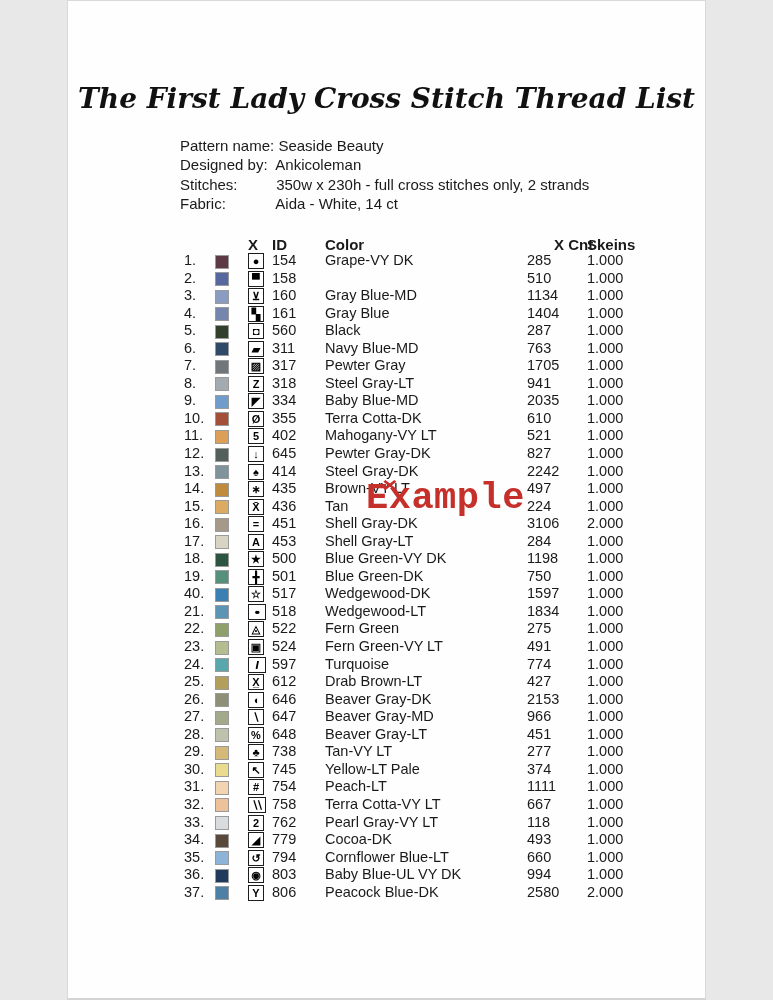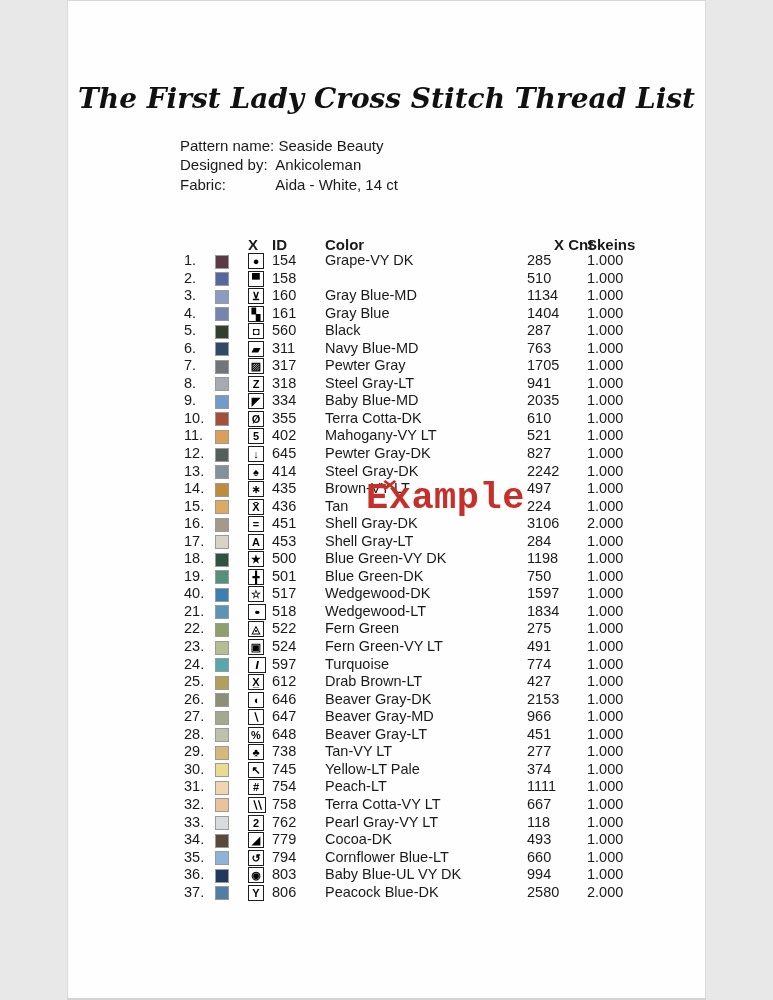--- a/index.html
+++ b/index.html
@@ -71,20 +71,24 @@
   <div class="meta">
     <div class="meta-row">
       <span class="meta-label">Pattern name:</span>
       <span class="meta-value">Seaside Beauty</span>
     </div>
     <div class="meta-row">
       <span class="meta-label">Designed by:</span>
       <span class="meta-value">Ankicoleman</span>
     </div>
     <div class="meta-row">
+      <span class="meta-label">Stitches:</span>
+      <span class="meta-value">350w x 230h - full cross stitches only, 2 strands</span>
+    </div>
+    <div class="meta-row">
       <span class="meta-label">Fabric:</span>
       <span class="meta-value">Aida - White, 14 ct</span>
     </div>
   </div>
 
   <div class="thead">
     <span class="h-x">X</span>
     <span class="h-id">ID</span>
     <span class="h-color">Color</span>
     <span class="h-xcnt">X Cnt</span>

